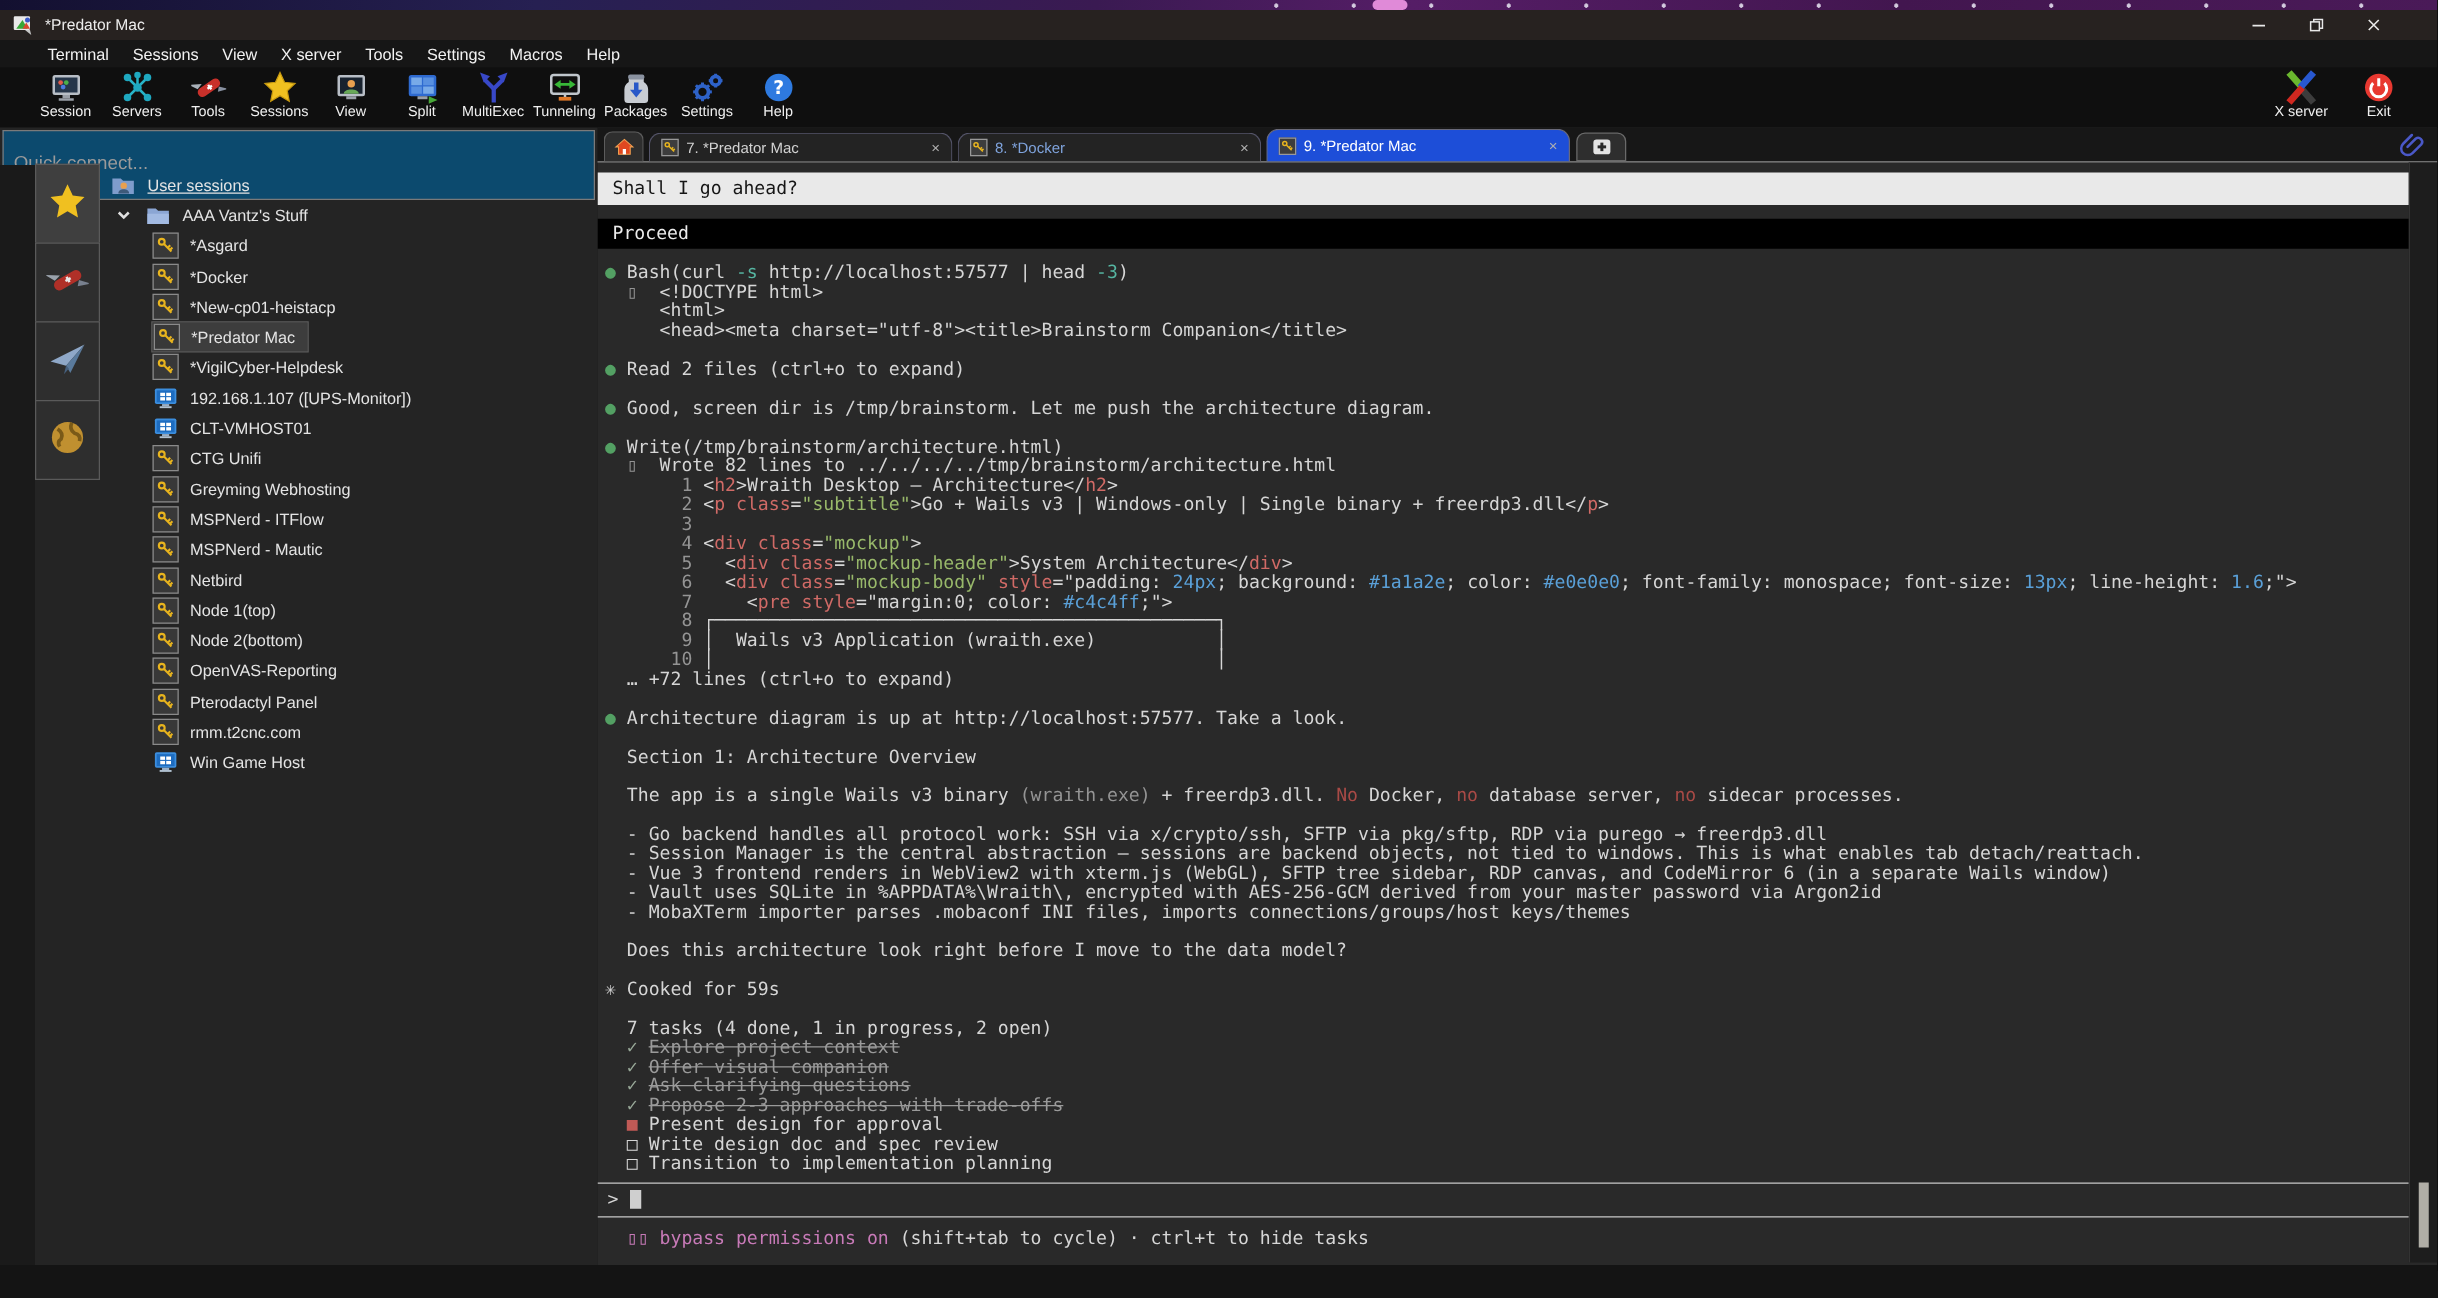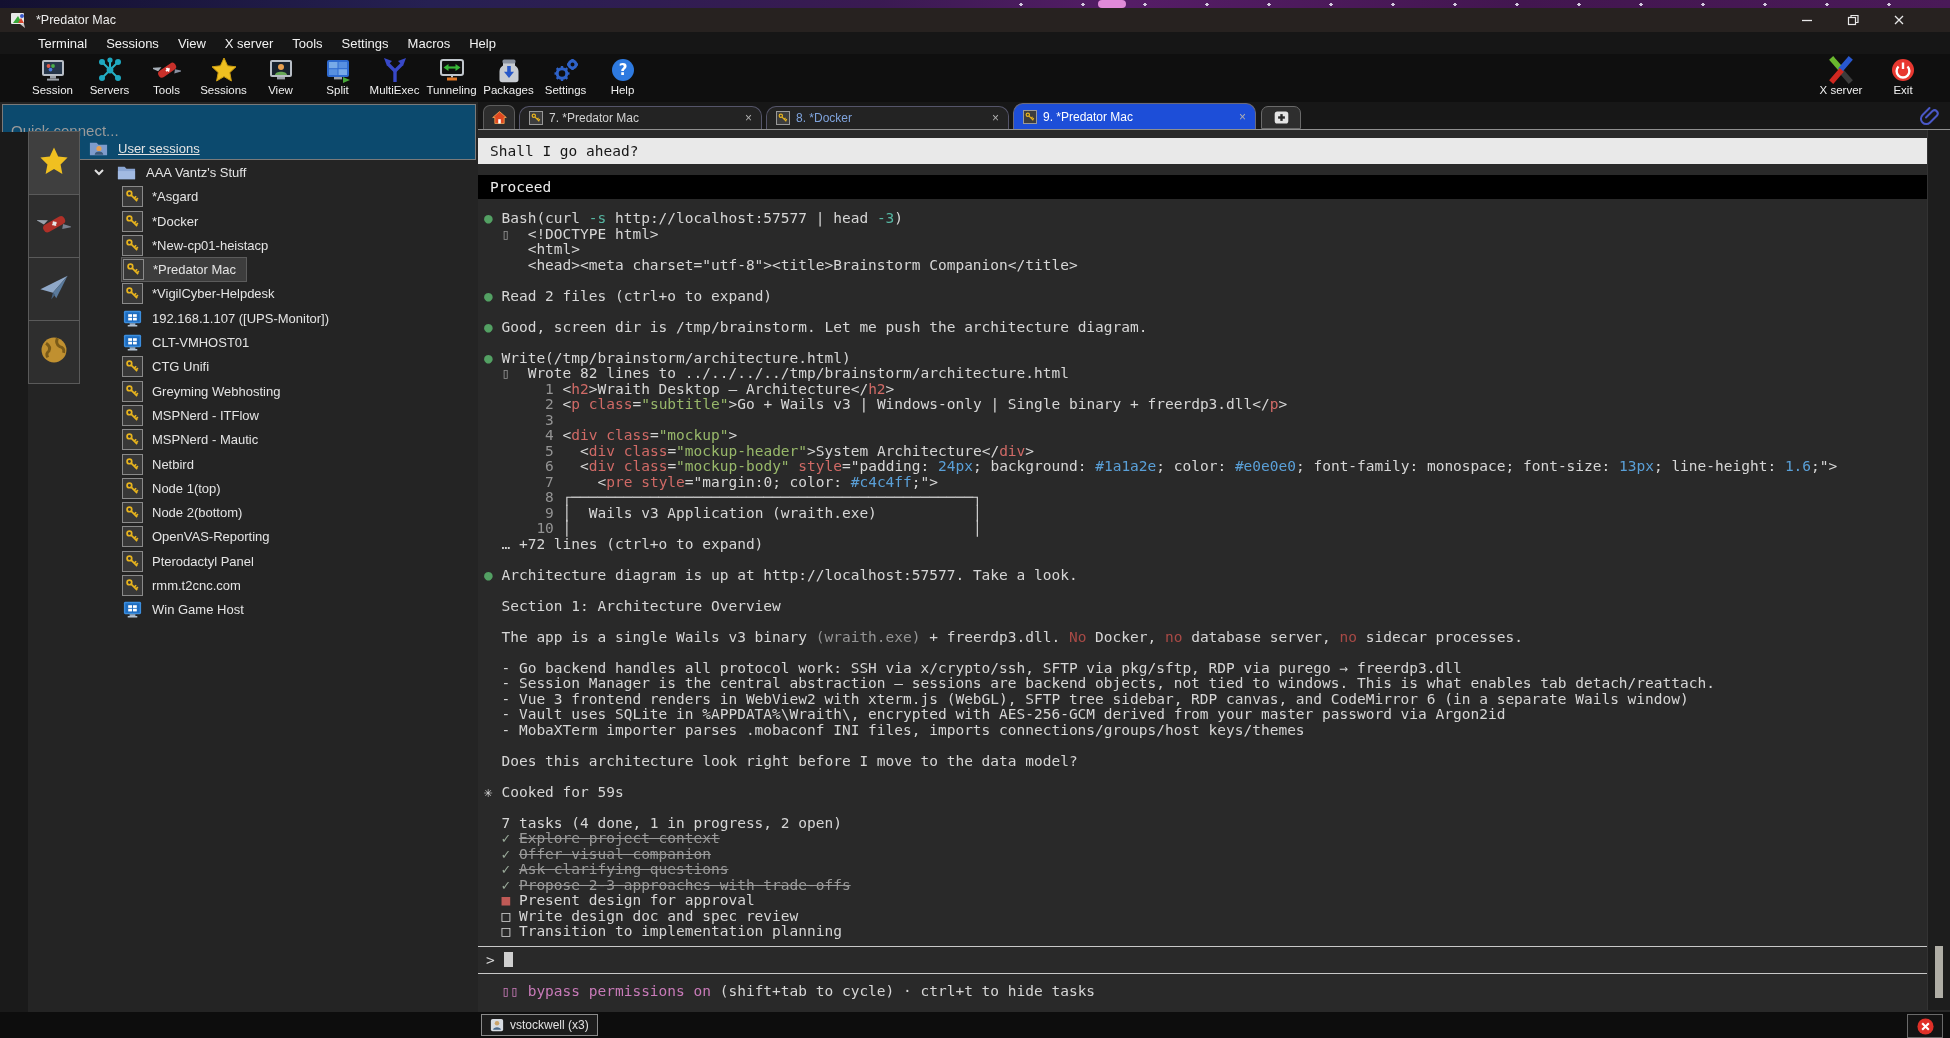--- a/index.html
+++ b/index.html
@@ -701,29 +701,13 @@
         </div>
         <div class="status-line" id="status-line"><span class="pnk">  ▯▯ bypass permissions on</span><span> (shift+tab to cycle) · ctrl+t to hide tasks</span></div>
       </div>
 
       <div class="scroll-strip">
         <div class="scroll-thumb"></div>
       </div>
     </div>
   </div>
 
-  <div class="bottombar">
-    <div class="session-pill">
-      <svg viewBox="0 0 16 16">
-          <rect x="1" y="1" width="14" height="14" rx="2" fill="#d8dce2"></rect>
-          <circle cx="8" cy="6" r="2.6" fill="#caa36a"></circle>
-          <path d="M3.5 13.5 c0 -4 9 -4 9 0 Z" fill="#4a6888"></path>
-        </svg>
-      <span>vstockwell (x3)</span>
-    </div>
-    <div class="close-circle">
-      <svg viewBox="0 0 20 20">
-          <circle cx="10" cy="10" r="8.5" fill="#e03028"></circle>
-          <path d="M6.5 6.5 L13.5 13.5 M13.5 6.5 L6.5 13.5" stroke="#fff" stroke-width="2.2"></path>
-        </svg>
-    </div>
-  </div>
 </div>
 
 </body></html>

